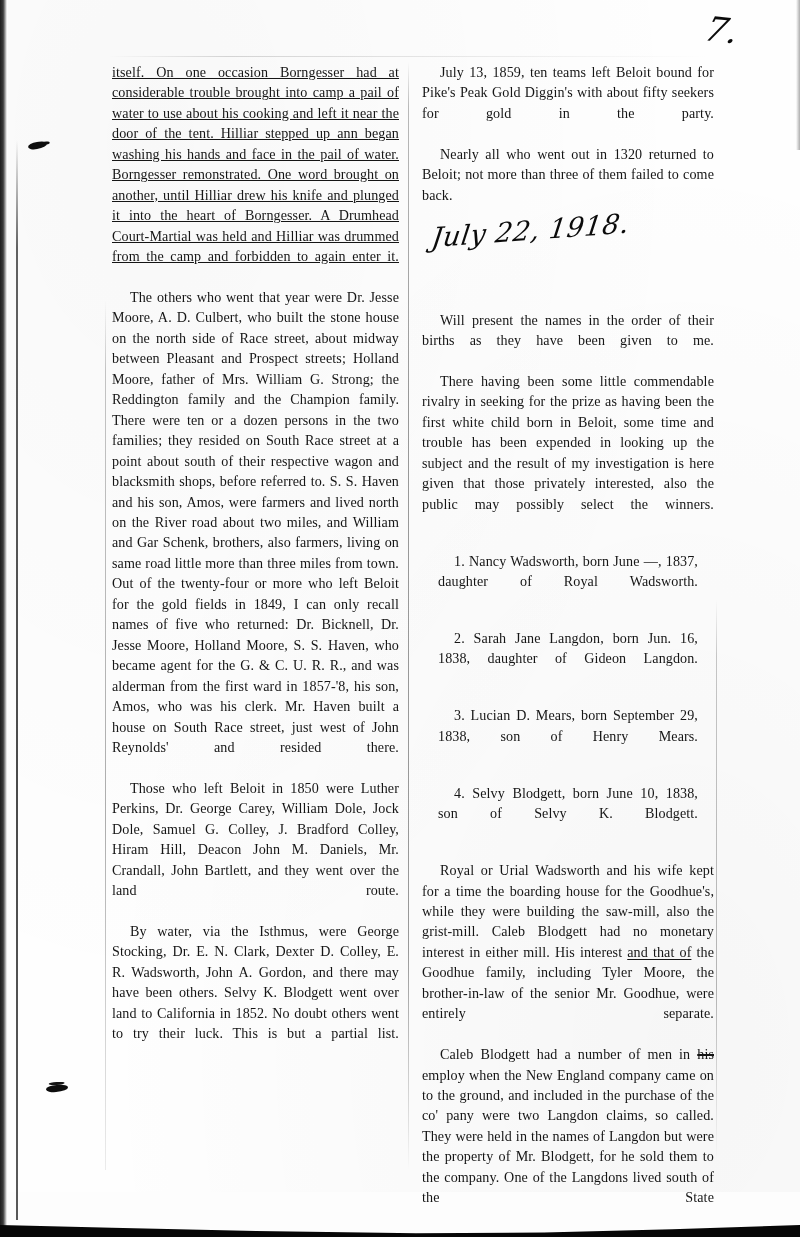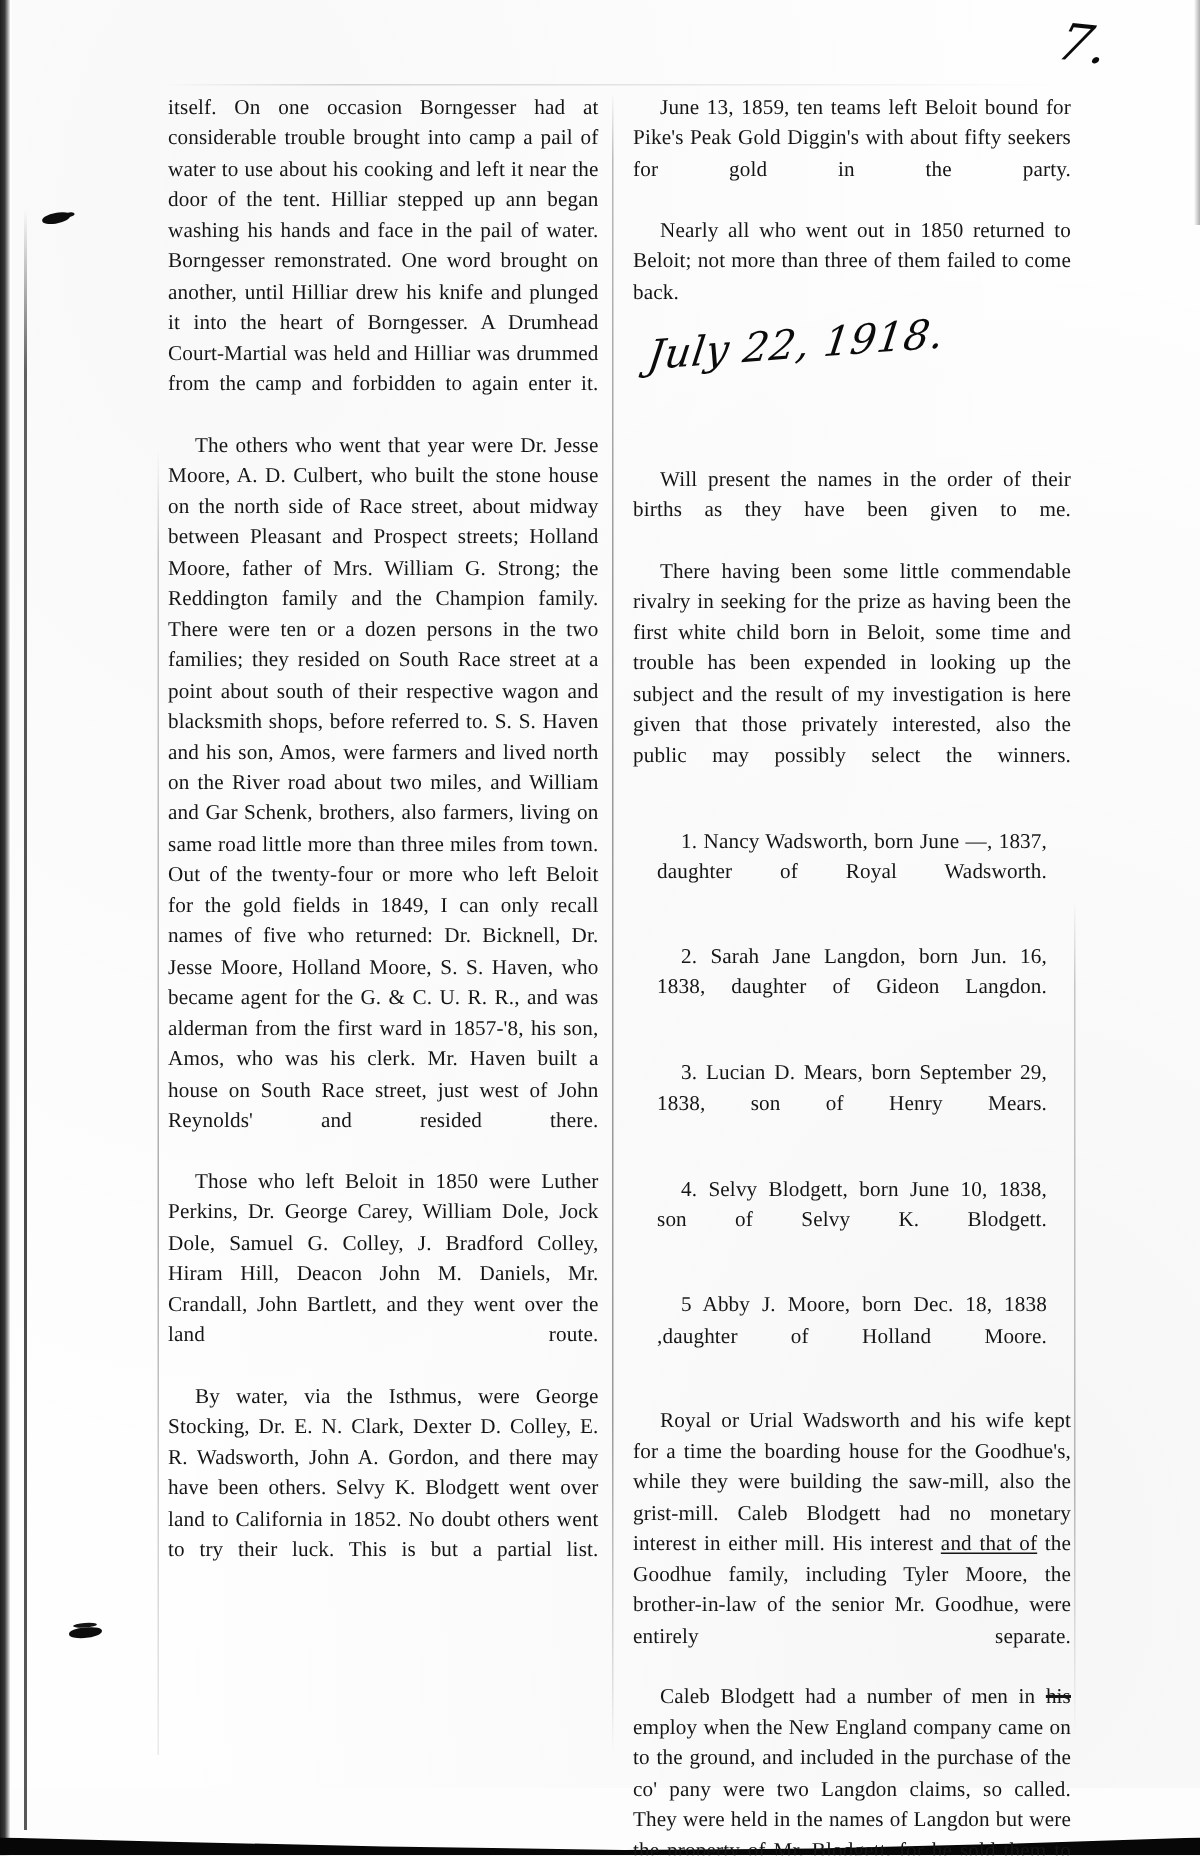--- a/index.html
+++ b/index.html
@@ -120,21 +120,21 @@
     color: #151515;
   }
   .col-left  { left: 112px;  width: 287px; }
   .col-right { left: 422px;  width: 292px; }
 
   .para {
     margin: 0;
     text-indent: 18px;
     text-align: justify;
   }
-  .para.no-indent { text-indent: 0; }
+  .para.no-indent { text-indent: 0; text-decoration: underline; }
   .para + .para { margin-top: 0; }
 
   
   .para::after {
     content: "";
     display: inline-block;
     width: 100%;
   }
 
   .listitem {
@@ -202,33 +202,32 @@
   <div class="handwritten hand-pagenum">7.</div>
 
   <div class="column col-left inktext">
     <p class="para no-indent">itself. On one occasion Borngesser had at considerable trouble brought into camp a pail of water to use about his cooking and left it near the door of the tent. Hilliar stepped up ann began washing his hands and face in the pail of water. Borngesser remonstrated. One word brought on another, until Hilliar drew his knife and plunged it into the heart of Borngesser. A Drumhead Court-Martial was held and Hilliar was drummed from the camp and forbidden to again enter it.</p>
     <p class="para">The others who went that year were Dr. Jesse Moore, A. D. Culbert, who built the stone house on the north side of Race street, about midway between Pleasant and Prospect streets; Holland Moore, father of Mrs. William G. Strong; the Reddington family and the Champion family. There were ten or a dozen persons in the two families; they resided on South Race street at a point about south of their respective wagon and blacksmith shops, before referred to. S. S. Haven and his son, Amos, were farmers and lived north on the River road about two miles, and William and Gar Schenk, brothers, also farmers, living on same road little more than three miles from town. Out of the twenty-four or more who left Beloit for the gold fields in 1849, I can only recall names of five who returned: Dr. Bicknell, Dr. Jesse Moore, Holland Moore, S. S. Haven, who became agent for the G. &amp; C. U. R. R., and was alderman from the first ward in 1857-'8, his son, Amos, who was his clerk. Mr. Haven built a house on South Race street, just west of John Reynolds' and resided there.</p>
     <p class="para">Those who left Beloit in 1850 were Luther Perkins, Dr. George Carey, William Dole, Jock Dole, Samuel G. Colley, J. Bradford Colley, Hiram Hill, Deacon John M. Daniels, Mr. Crandall, John Bartlett, and they went over the land route.</p>
     <p class="para">By water, via the Isthmus, were George Stocking, Dr. E. N. Clark, Dexter D. Colley, E. R. Wadsworth, John A. Gordon, and there may have been others. Selvy K. Blodgett went over land to California in 1852. No doubt others went to try their luck. This is but a partial list.</p>
   </div>
 
   <div class="column col-right inktext">
-    <p class="para">June 13, 1859, ten teams left Beloit bound for Pike's Peak Gold Diggin's with about fifty seekers for gold in the party.</p>
-    <p class="para">Nearly all who went out in 1850 returned to Beloit; not more than three of them failed to come back.</p>
+    <p class="para">July 13, 1859, ten teams left Beloit bound for Pike's Peak Gold Diggin's with about fifty seekers for gold in the party.</p>
+    <p class="para">Nearly all who went out in 1320 returned to Beloit; not more than three of them failed to come back.</p>
 
     <span class="hand-gap"></span>
 
     <p class="para">Will present the names in the order of their births as they have been given to me.</p>
     <p class="para">There having been some little commendable rivalry in seeking for the prize as having been the first white child born in Beloit, some time and trouble has been expended in looking up the subject and the result of my investigation is here given that those privately interested, also the public may possibly select the winners.</p>
 
     <p class="listitem">1. Nancy Wadsworth, born June —, 1837, daughter of Royal Wadsworth.</p>
     <p class="listitem">2. Sarah Jane Langdon, born Jun. 16, 1838, daughter of Gideon Langdon.</p>
     <p class="listitem">3. Lucian D. Mears, born September 29, 1838, son of Henry Mears.</p>
     <p class="listitem">4. Selvy Blodgett, born June 10, 1838, son of Selvy K. Blodgett.</p>
-    <p class="listitem">5 Abby J. Moore, born Dec. 18, 1838 ,daughter of Holland Moore.</p>
 
     <p class="para"><span>Royal or Urial Wadsworth and his wife kept for a time the boarding house for the Goodhue's, while they were building the saw-mill, also the grist-mill. Caleb Blodgett had no monetary interest in either mill. His interest </span><span class="uline">and that of</span><span> the Goodhue family, including Tyler Moore, the brother-in-law of the senior Mr. Goodhue, were entirely separate.</span></p>
 
 
     <p class="para"><span>Caleb Blodgett had a number of men in </span><span class="strike">his</span><span> employ when the New England company came on to the ground, and included in the purchase of the co' pany were two Langdon claims, so called. They were held in the names of Langdon but were the property of Mr. Blodgett, for he sold them to the company. One of the Langdons lived south of the State</span></p>
   </div>
 
   <div class="handwritten hand-date">July 22, 1918.</div>
 
 </div>

